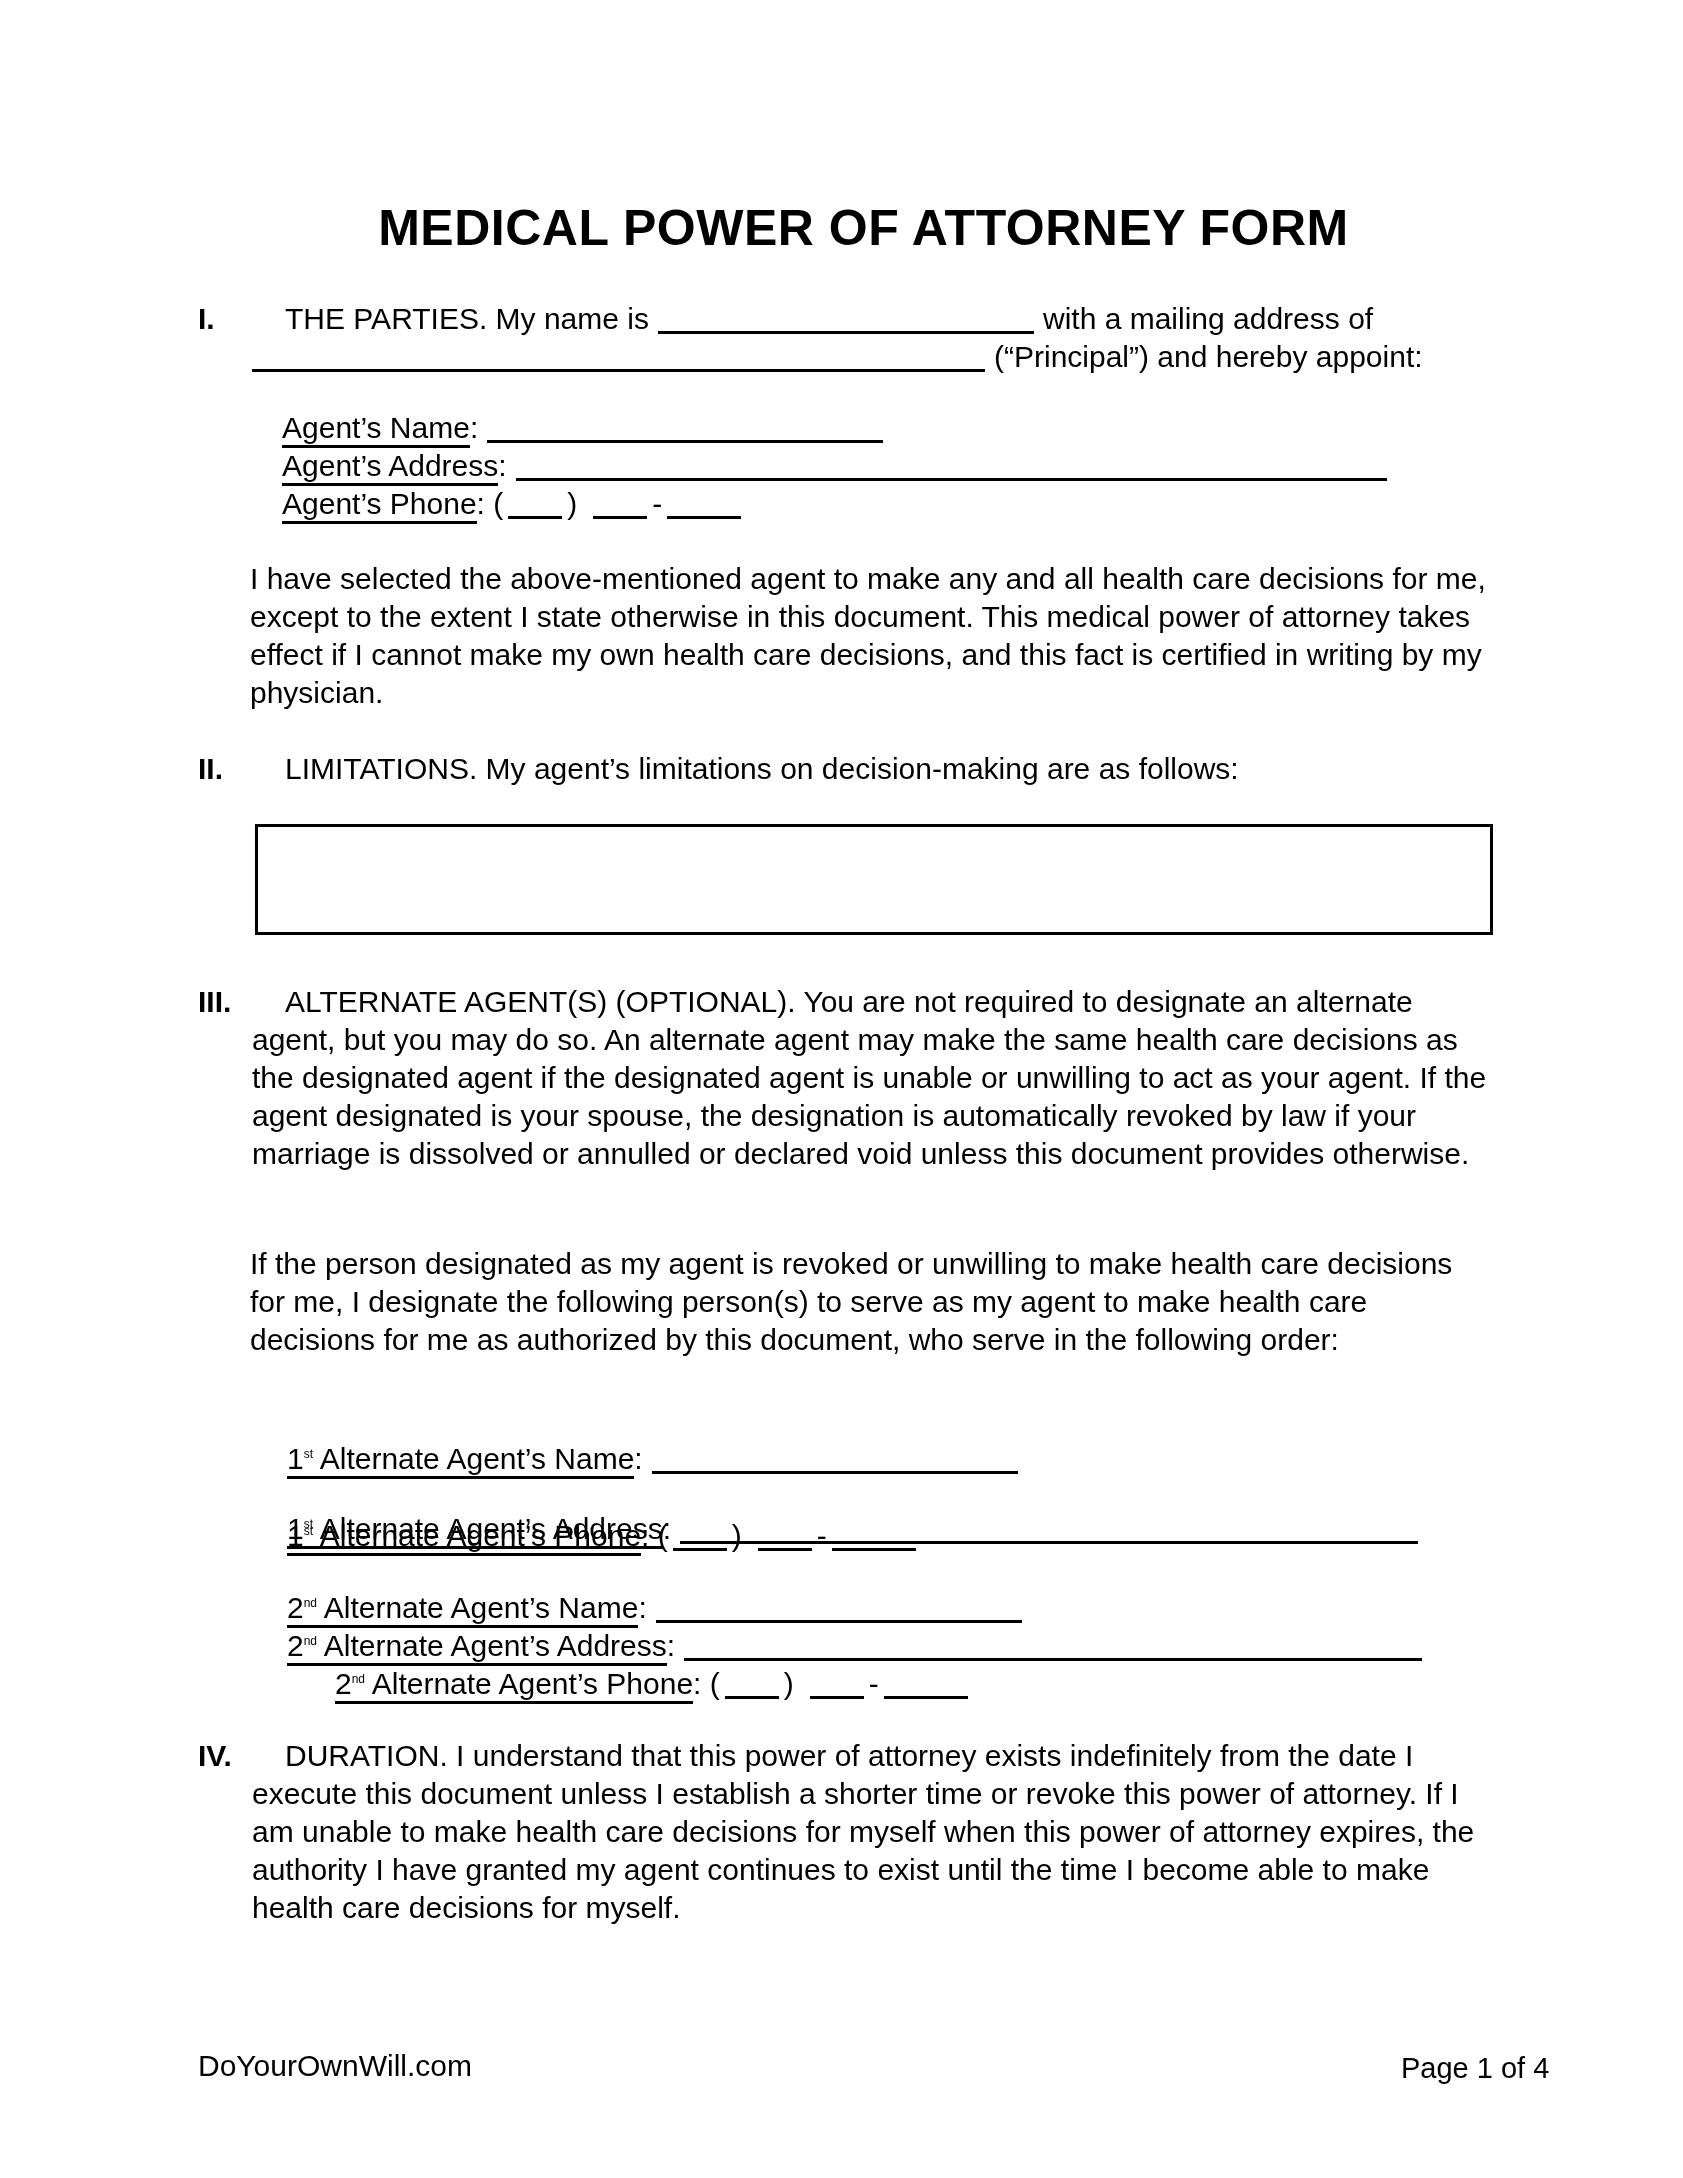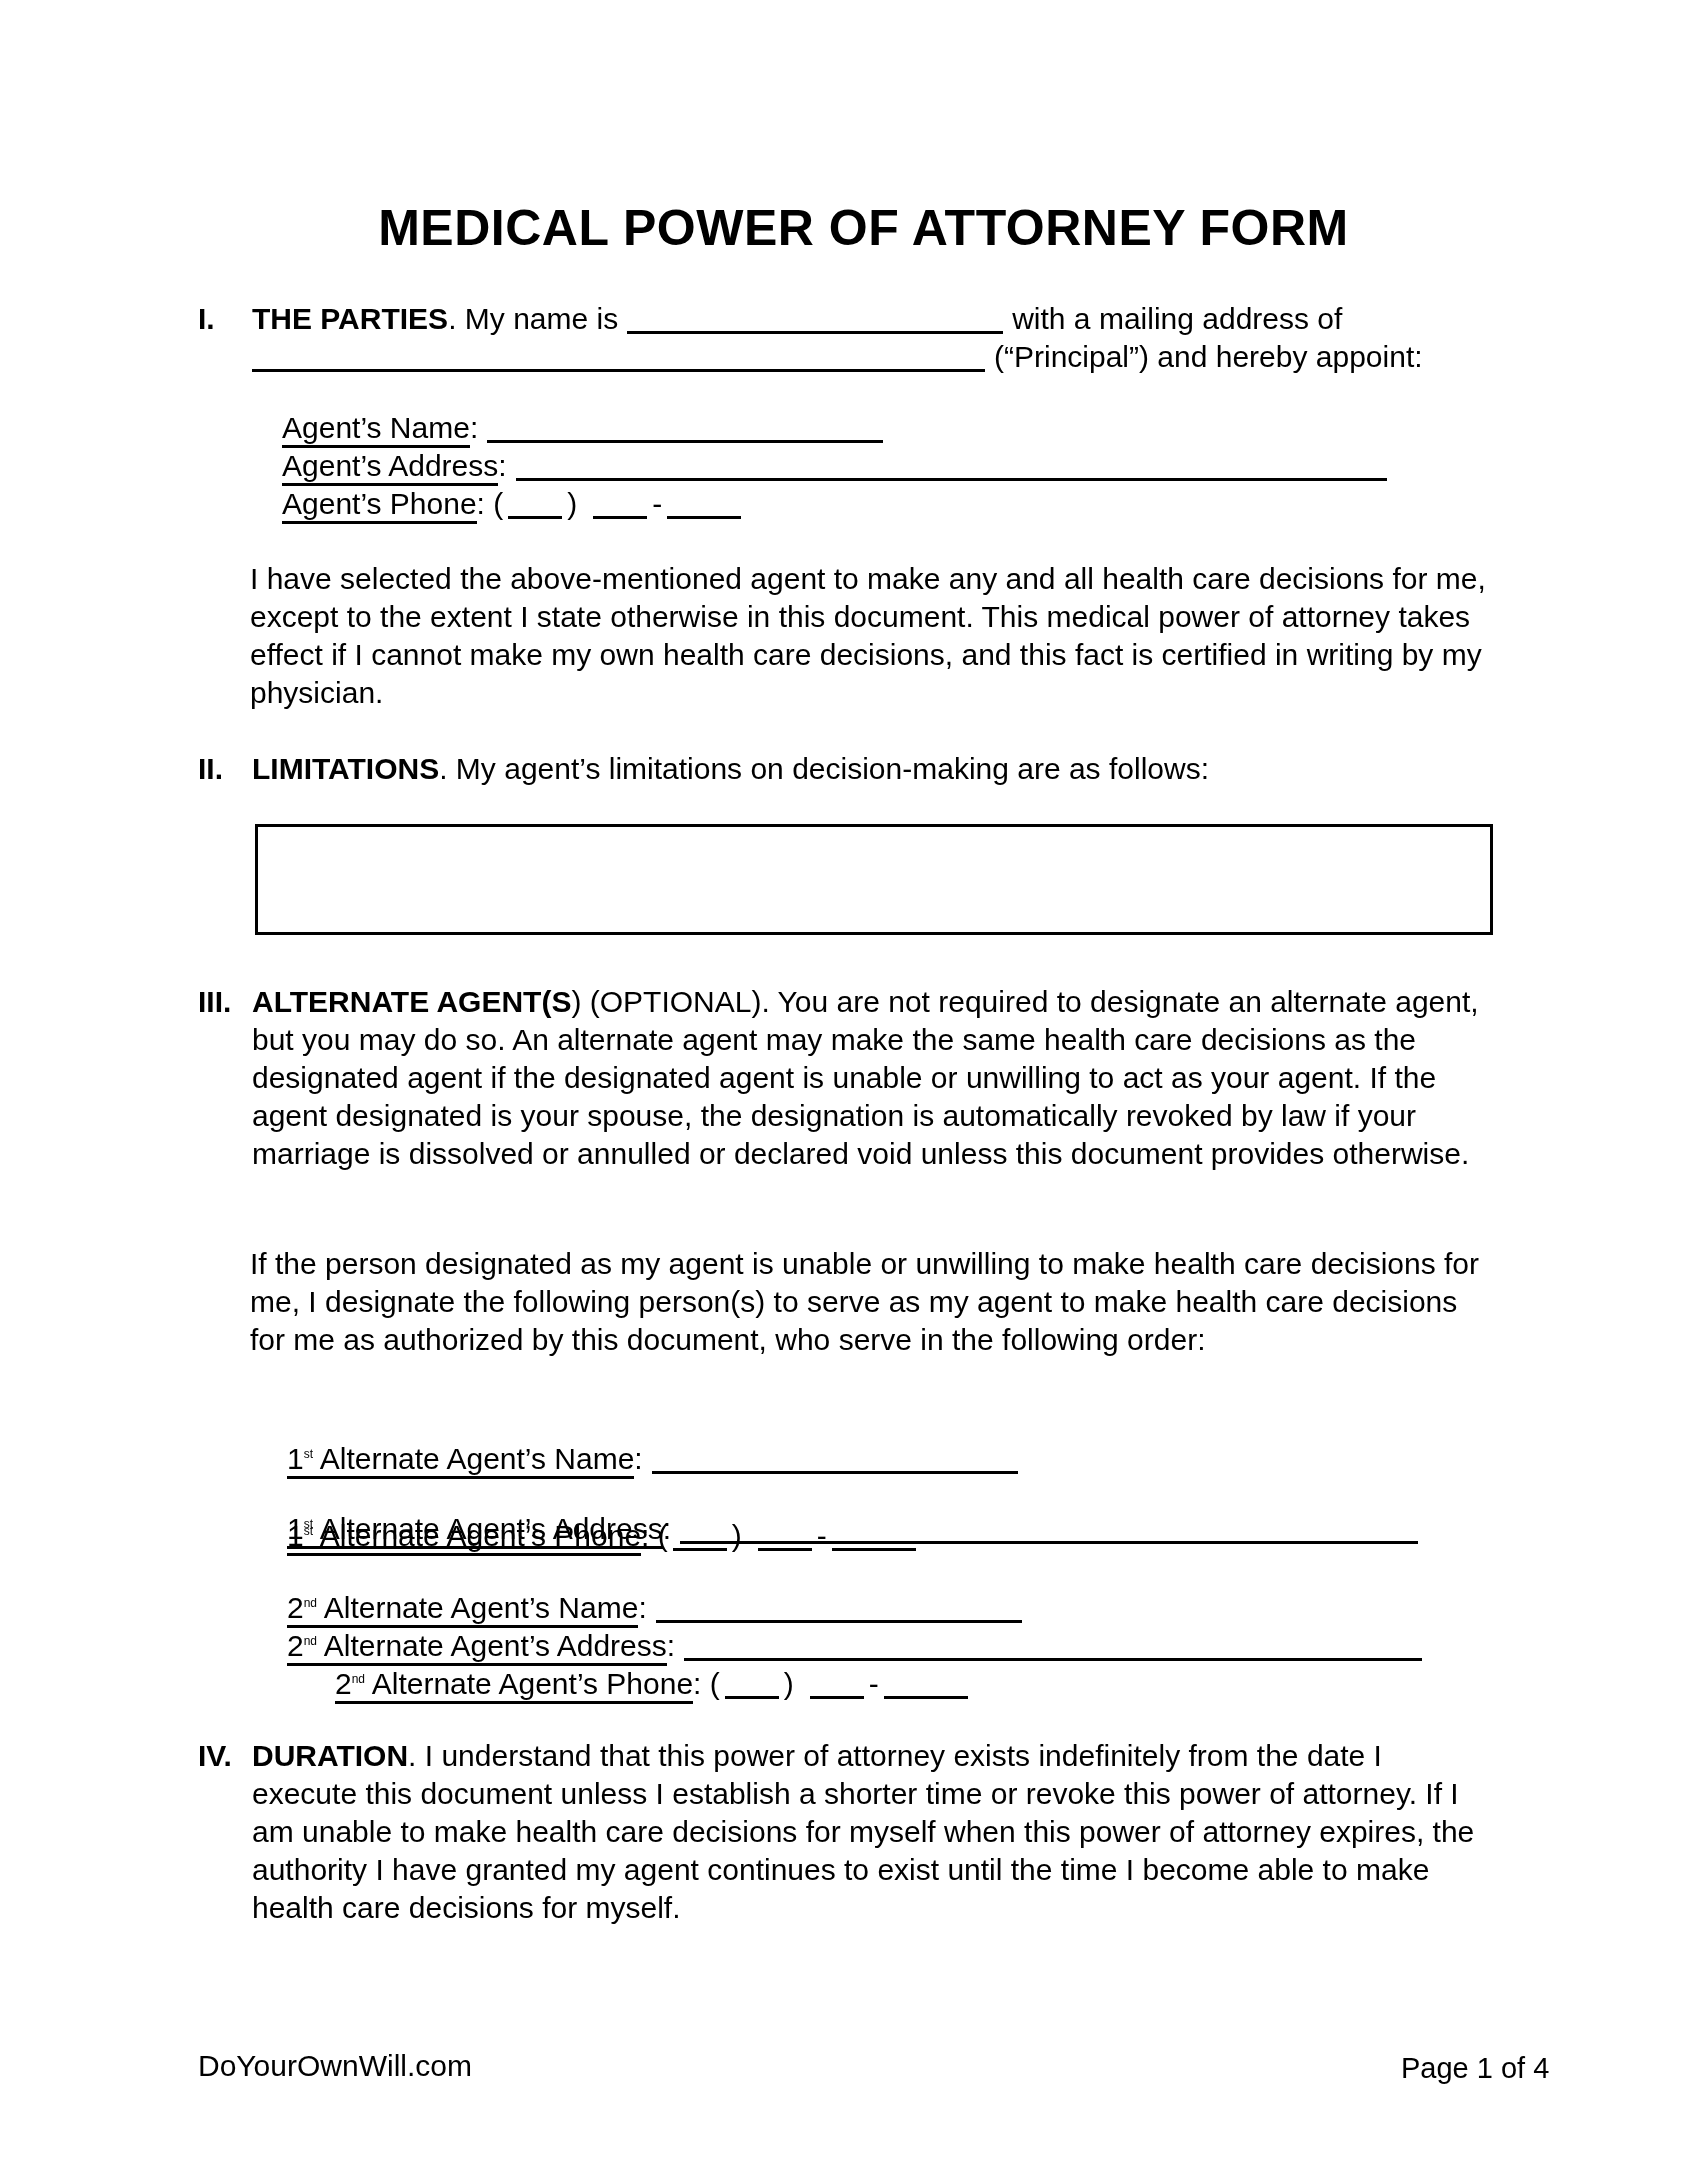--- a/index.html
+++ b/index.html
@@ -17,21 +17,21 @@
   .title {
     position:absolute; top:200px; left:0; width:100%;
     margin:0; text-align:center;
     font-size:50px; line-height:57px; font-weight:bold;
     letter-spacing:0.5px;
   }
   .sec { position:absolute; left:198px; width:1299px; }
   .sec .num { position:absolute; left:0; top:0; font-weight:bold; }
   .sec .body { margin-left:54px; width:1242px; }
   .para { position:absolute; left:250px; width:1242px; }
-  .b { font-weight:bold; }
+  .b { font-weight:normal;margin-left:33px; }
   .fieldline { position:absolute; white-space:nowrap; }
   .ul { border-bottom:3px solid #000; padding-bottom:1px; }
   sup { font-size:12px; line-height:0; }
   .blank {
     display:inline-block;
     height:30px;
     border-bottom:3px solid #000;
     vertical-align:-5px;
     margin:0 9px;
   }
@@ -75,21 +75,21 @@
     <div class="body"><span class="b">LIMITATIONS</span><span>. My agent’s limitations on decision-making are as follows:</span></div>
   </div>
 
   <div class="limitations-box"></div>
 
   <div class="sec" style="top:983px">
     <span class="num">III.</span>
     <div class="body"><span class="b">ALTERNATE AGENT(S</span><span>) (OPTIONAL). You are not required to designate an alternate agent, but you may do so. An alternate agent may make the same health care decisions as the designated agent if the designated agent is unable or unwilling to act as your agent. If the agent designated is your spouse, the designation is automatically revoked by law if your marriage is dissolved or annulled or declared void unless this document provides otherwise.</span></div>
   </div>
 
-  <div class="para" style="top:1245px">If the person designated as my agent is unable or unwilling to make health care decisions for me, I designate the following person(s) to serve as my agent to make health care decisions for me as authorized by this document, who serve in the following order:</div>
+  <div class="para" style="top:1245px">If the person designated as my agent is revoked or unwilling to make health care decisions for me, I designate the following person(s) to serve as my agent to make health care decisions for me as authorized by this document, who serve in the following order:</div>
 
   <div class="fieldline" style="top:1440px; left:287px;"><span class="ul"><span>1</span><sup>st</sup><span> Alternate Agent’s Name</span></span><span>:</span><span class="blank w370"></span></div>
 
   <div class="fieldline" style="top:1478px; left:287px;margin-top:32px;"><span class="ul"><span>1</span><sup>st</sup><span> Alternate Agent’s Address</span></span><span>:</span><span class="blank w745"></span></div>
 
   <div class="fieldline" style="top:1517px; left:287px;"><span class="ul"><span>1</span><sup>st</sup><span> Alternate Agent’s Phone</span></span><span>:</span>&nbsp;<span>(</span><span class="blank ph w55"></span><span>)</span><span class="blank ph gapL w55"></span><span>-</span><span class="blank ph w85"></span></div>
 
   <div class="fieldline" style="top:1589px; left:287px;"><span class="ul"><span>2</span><sup>nd</sup><span> Alternate Agent’s Name</span></span><span>:</span><span class="blank w370"></span></div>
 
   <div class="fieldline" style="top:1627px; left:287px;"><span class="ul"><span>2</span><sup>nd</sup><span> Alternate Agent’s Address</span></span><span>:</span><span class="blank w745"></span></div>

